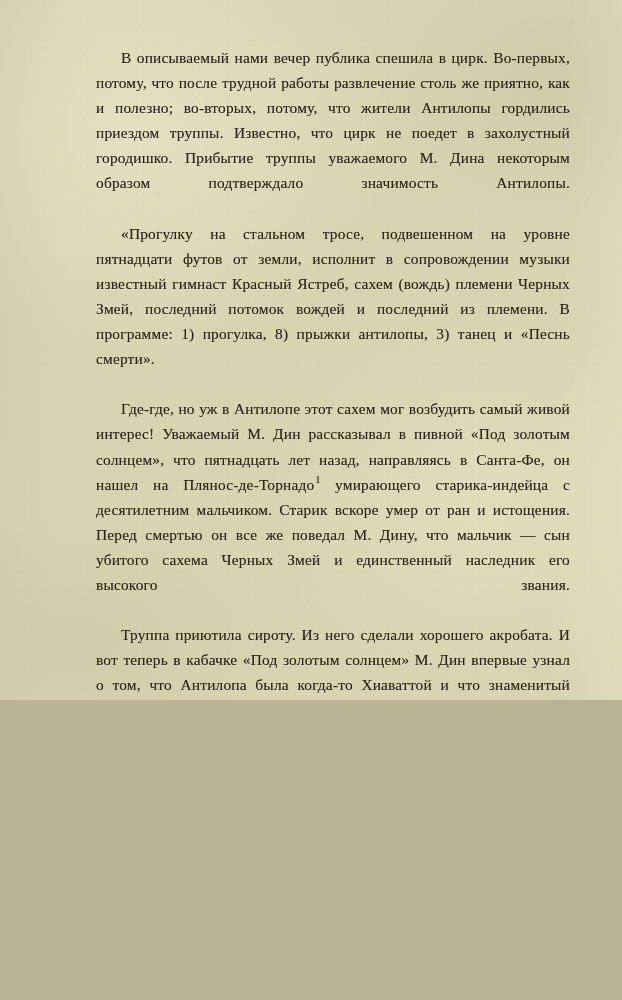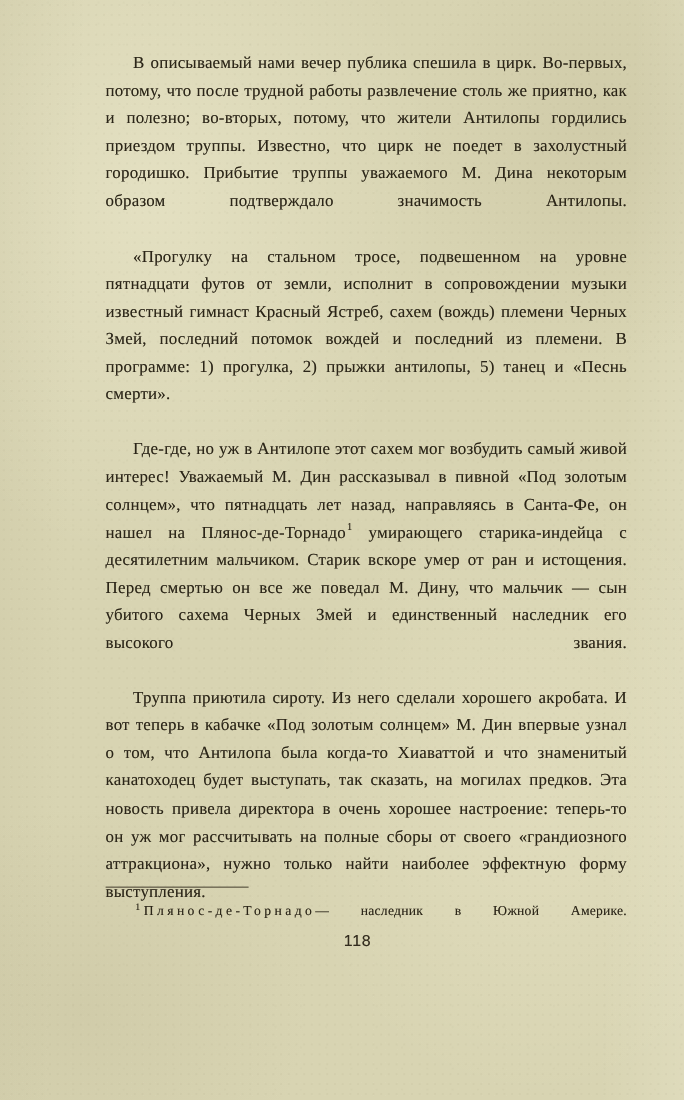--- a/index.html
+++ b/index.html
@@ -5,21 +5,21 @@
   html, body {
     margin: 0;
     padding: 0;
     background: #b9b293;
   }
 
   
   .page {
     position: relative;
     width: 622px;
-    height: 1000px;
+    height: 700px;
     margin: 0 auto;
     overflow: hidden;
     background-color: #d8d4b2;
     background-image:
       radial-gradient(ellipse 58% 46% at 22% 18%, rgba(255,252,230,0.30), rgba(255,252,230,0) 72%),
       radial-gradient(ellipse 52% 40% at 78% 72%, rgba(255,250,225,0.22), rgba(255,250,225,0) 70%),
       radial-gradient(ellipse 40% 30% at 88% 12%, rgba(172,163,126,0.18), rgba(172,163,126,0) 70%),
       radial-gradient(ellipse 46% 26% at 12% 92%, rgba(168,160,124,0.16), rgba(168,160,124,0) 72%),
       linear-gradient(92deg, rgba(160,152,116,0.10) 0%, rgba(0,0,0,0) 12%, rgba(0,0,0,0) 88%, rgba(255,253,236,0.16) 100%);
   }
@@ -139,21 +139,21 @@
 
 <div class="page">
 
   <div class="grain"></div>
 
   <div class="textblock">
 
     <p>В описываемый нами вечер публика спешила в цирк. Во-первых, потому, что после трудной работы развлечение столь же приятно, как и полезно; во-вторых, потому, что жители Антилопы гордились приездом труппы. Известно, что цирк не поедет в захолустный городишко. Прибытие труппы уважаемого М. Дина некоторым образом подтверждало значимость Антилопы.</p>
 
 
-    <p>«Прогулку на стальном тросе, подвешенном на уровне пятнадцати футов от земли, исполнит в сопровождении музыки известный гимнаст Красный Ястреб, сахем (вождь) племени Черных Змей, последний потомок вождей и последний из племени. В программе: 1) прогулка, 2) прыжки антилопы, 5) танец и «Песнь смерти».</p>
+    <p>«Прогулку на стальном тросе, подвешенном на уровне пятнадцати футов от земли, исполнит в сопровождении музыки известный гимнаст Красный Ястреб, сахем (вождь) племени Черных Змей, последний потомок вождей и последний из племени. В программе: 1) прогулка, 8) прыжки антилопы, 3) танец и «Песнь смерти».</p>
 
     <p><span>Где-где, но уж в Антилопе этот сахем мог возбудить самый живой интерес! Уважаемый М. Дин рассказывал в пивной «Под золотым солнцем», что пятнадцать лет назад, направляясь в Санта-Фе, он нашел на Плянос-де-Торнадо</span><sup class="fnref">1</sup><span> умирающего старика-индейца с десятилетним мальчиком. Старик вскоре умер от ран и истощения. Перед смертью он все же поведал М. Дину, что мальчик — сын убитого сахема Черных Змей и единственный наследник его высокого звания.</span></p>
 
     <p>Труппа приютила сироту. Из него сделали хорошего акробата. И вот теперь в кабачке «Под золотым солнцем» М. Дин впервые узнал о том, что Антилопа была когда-то Хиаваттой и что знаменитый канатоходец будет выступать, так сказать, на могилах предков. Эта новость привела директора в очень хорошее настроение: теперь-то он уж мог рассчитывать на полные сборы от своего «грандиозного аттракциона», нужно только найти наиболее эффектную форму выступления.</p>
 
   </div>
 
   <div class="footnote-area">
     <div class="fn-rule"></div>
     <div class="footnote-text"><span class="fn-marker">1</span><span class="fn-place">Плянос-де-Торнадо</span><span>— наследник в Южной Америке.</span></div>

